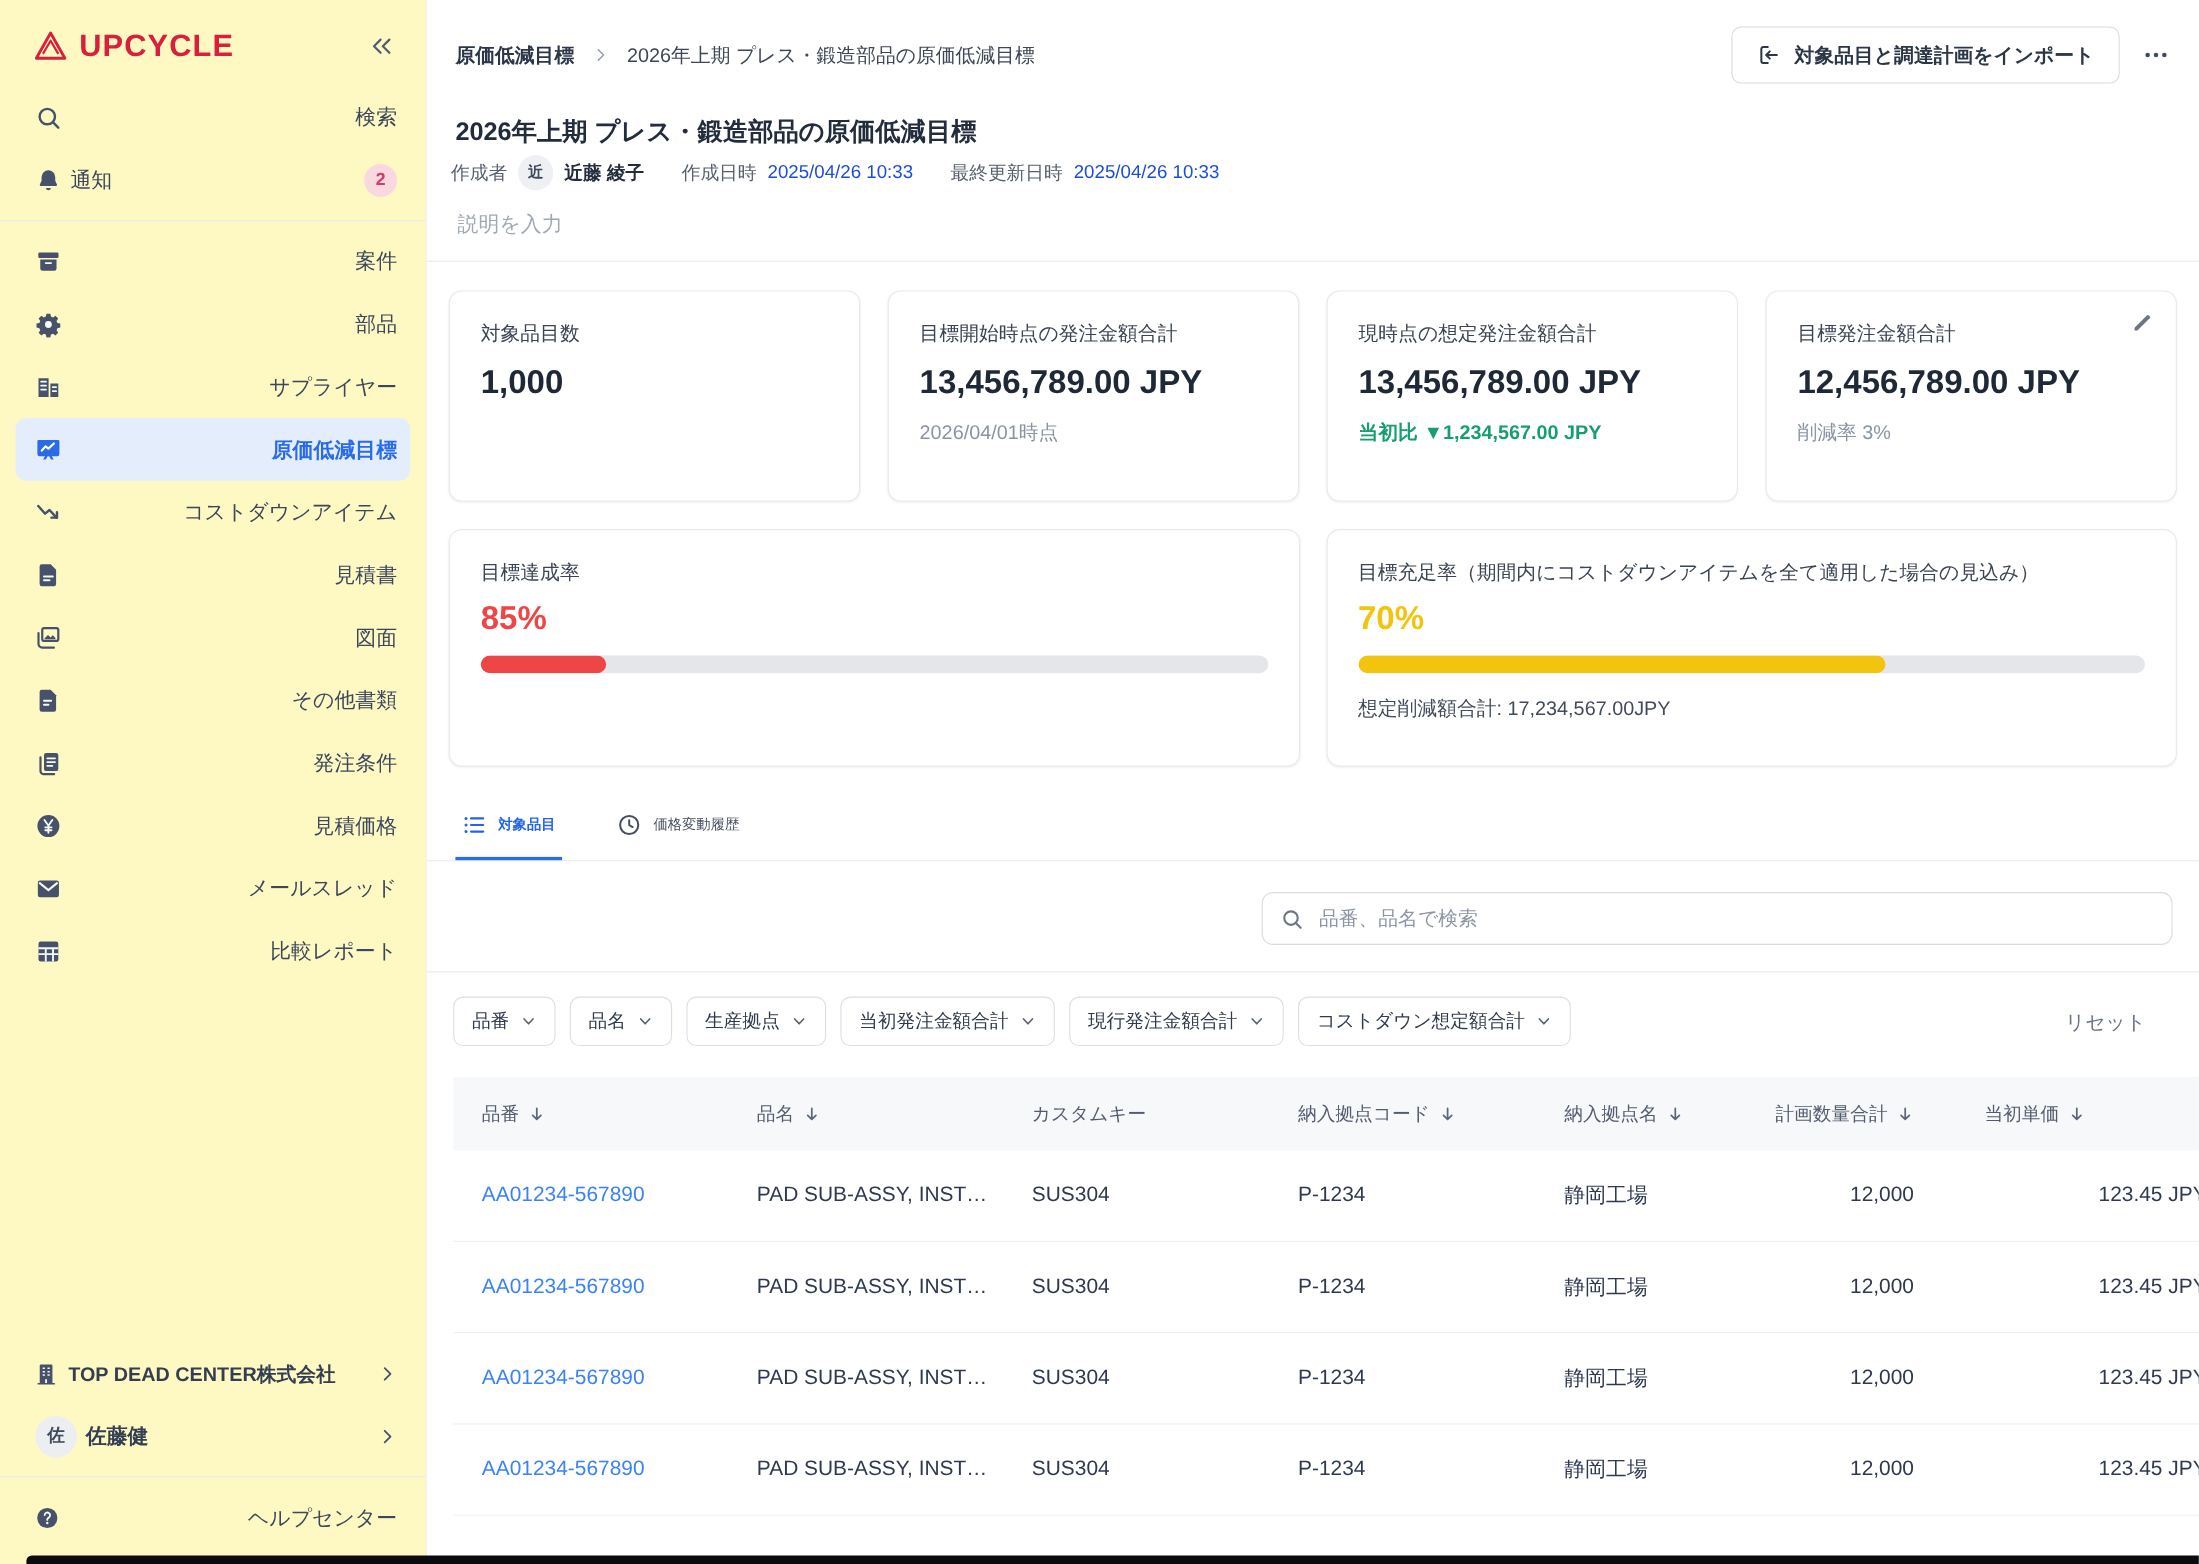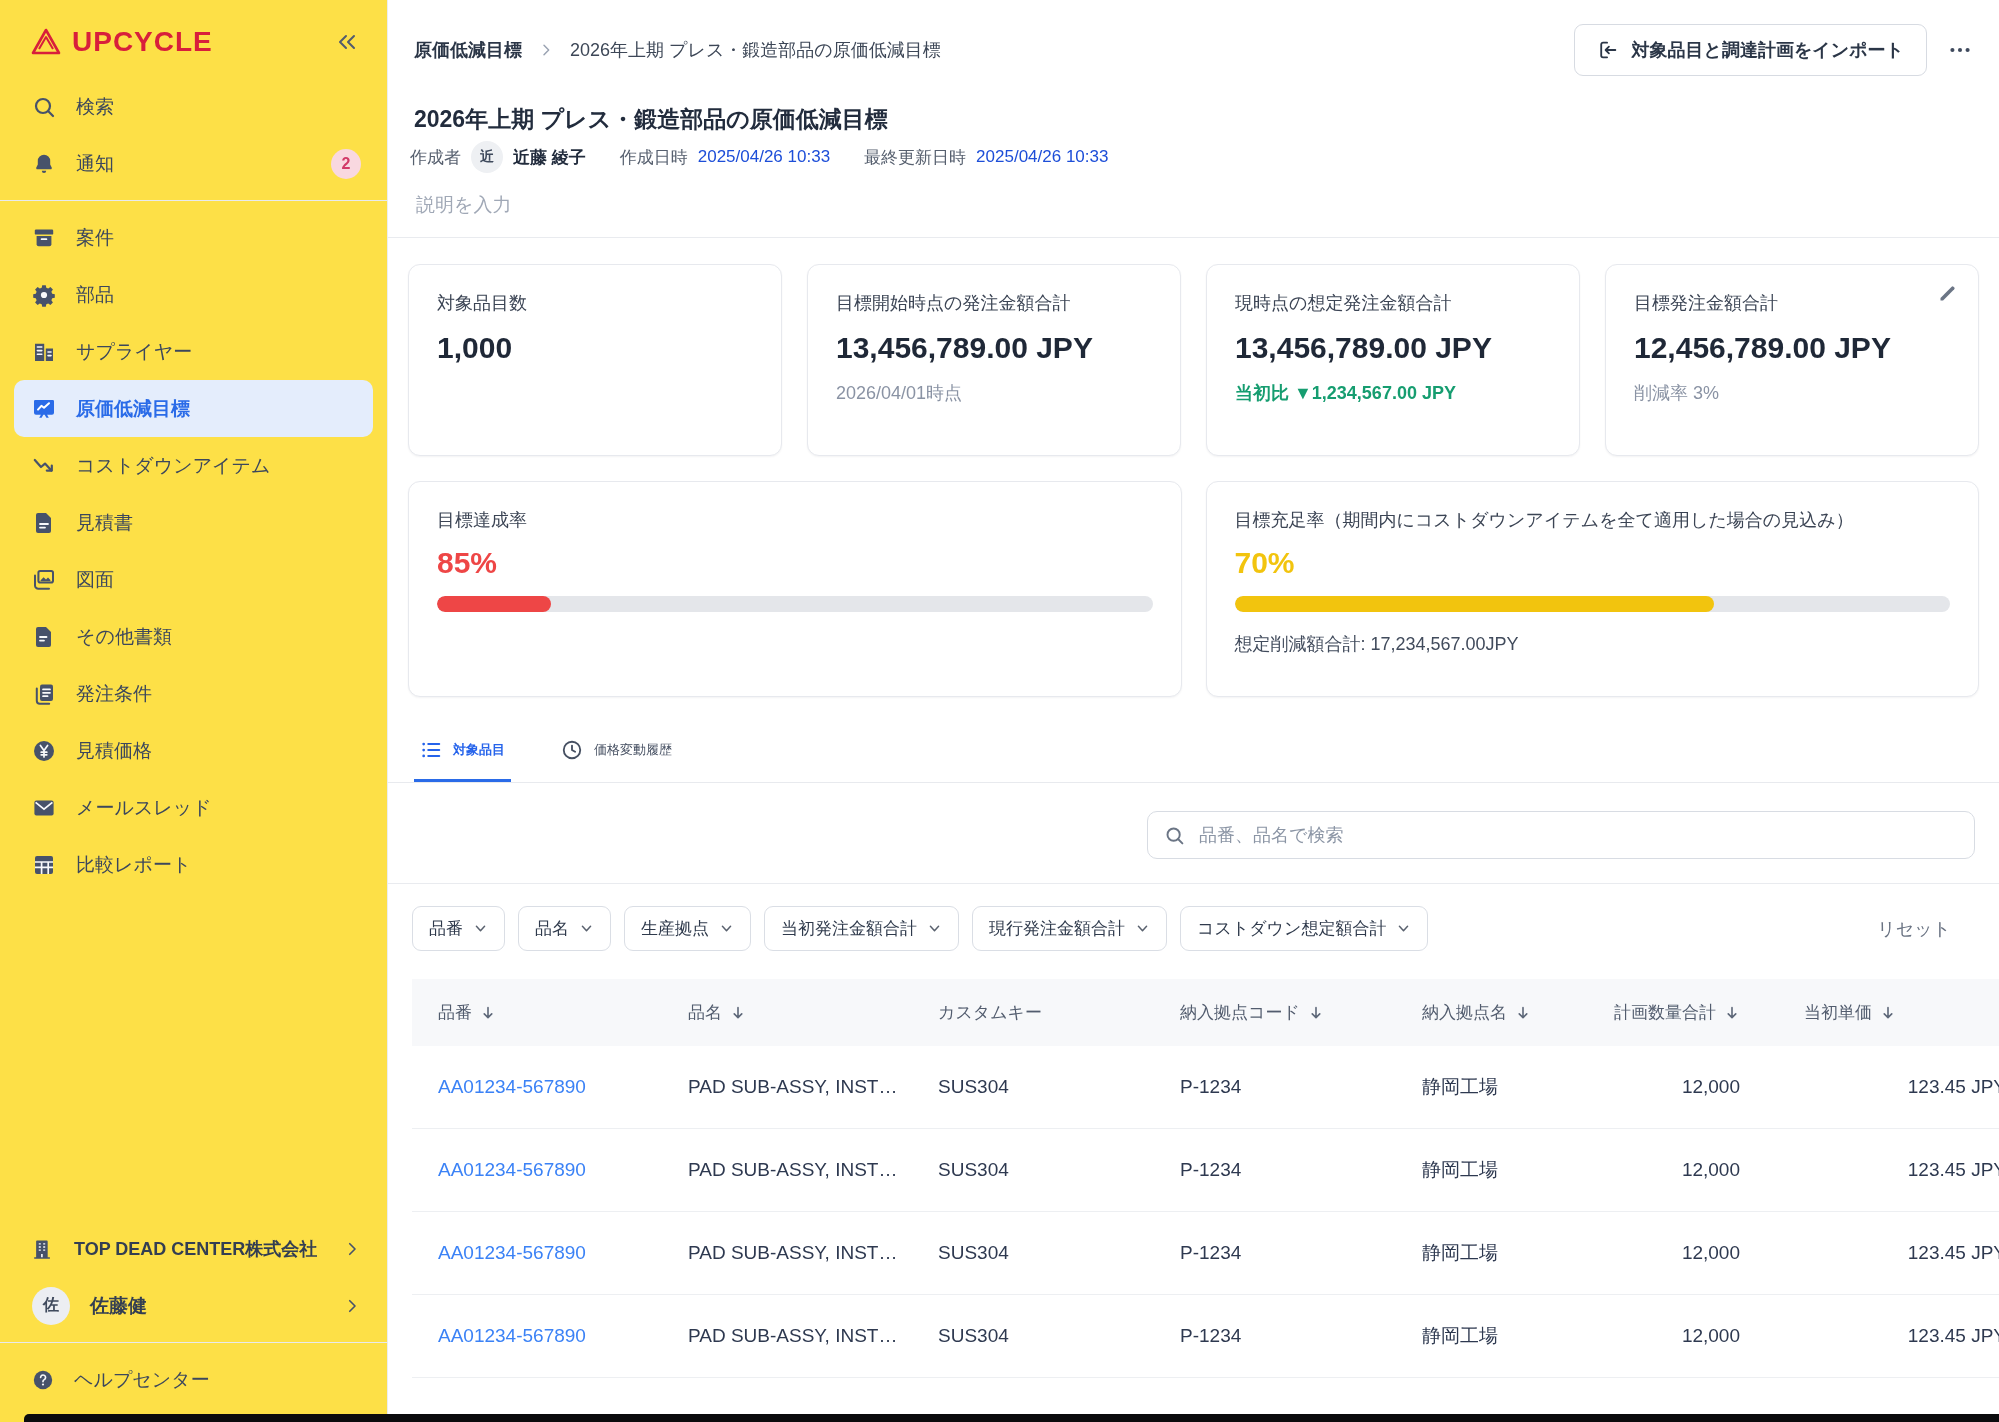--- a/index.html
+++ b/index.html
@@ -9,34 +9,34 @@
     font-family:"Liberation Sans","DejaVu Sans",sans-serif;
     background:#ffffff; color:#313c4e;
   }
   svg { display:block; }
   .icon { display:inline-flex; align-items:center; justify-content:center; flex:none; }
   .icon svg { width:24px; height:24px; }
 
   
   .sidebar {
     position:absolute; left:0; top:0; bottom:0; width:388px;
-    background:#fde047; border-right:1px solid #ebedf1;
+    background:#fef9c3; border-right:1px solid #ebedf1;
     display:flex; flex-direction:column; padding:18px 0 14px;
   }
   .logo-row { display:flex; align-items:center; height:48px; padding:0 28px 0 30px; margin-bottom:12px; }
   .logo-mark { color:#d81f3b; margin-right:10px; }
   .logo-mark svg { width:32px; height:32px; }
   .logo-text { color:#d81f3b; font-weight:800; font-size:28px; letter-spacing:1px; }
   .collapse-btn { margin-left:auto; color:#525c6e; cursor:pointer; }
   .collapse-btn svg { width:24px; height:24px; }
 
   .side-row {
-    display:flex; align-items:center; gap:20px; height:57px;
+    display:flex; align-items:center; gap:8px; height:57px;
     padding:0 26px 0 32px; font-size:19px; color:#3c475c; cursor:pointer;
-    font-weight:500; white-space:nowrap;
+    font-weight:500; white-space:nowrap;justify-content:space-between;
   }
   .side-row .icon { color:#47526a; }
   .side-row.active {
     background:#e4edfc; border-radius:10px; margin:0 14px; padding:0 12px 0 18px;
     color:#2a6be8; font-weight:600;
   }
   .side-row.active .icon { color:#2a6be8; }
   .side-divider { height:1px; background:#e8eaee; margin:8px 0; flex:none; }
   .badge-pill {
     margin-left:auto; width:30px; height:30px; border-radius:50%;

